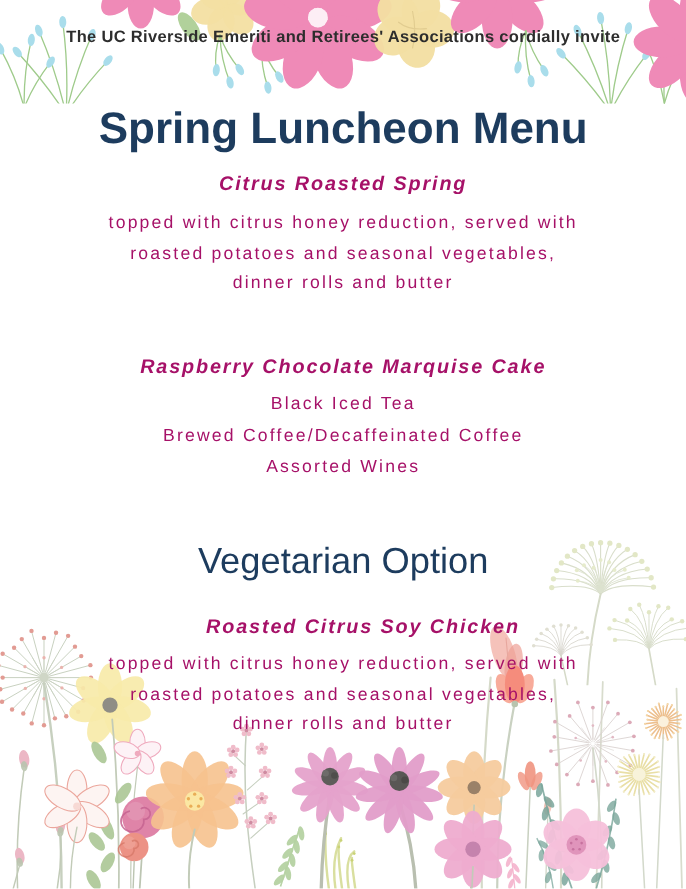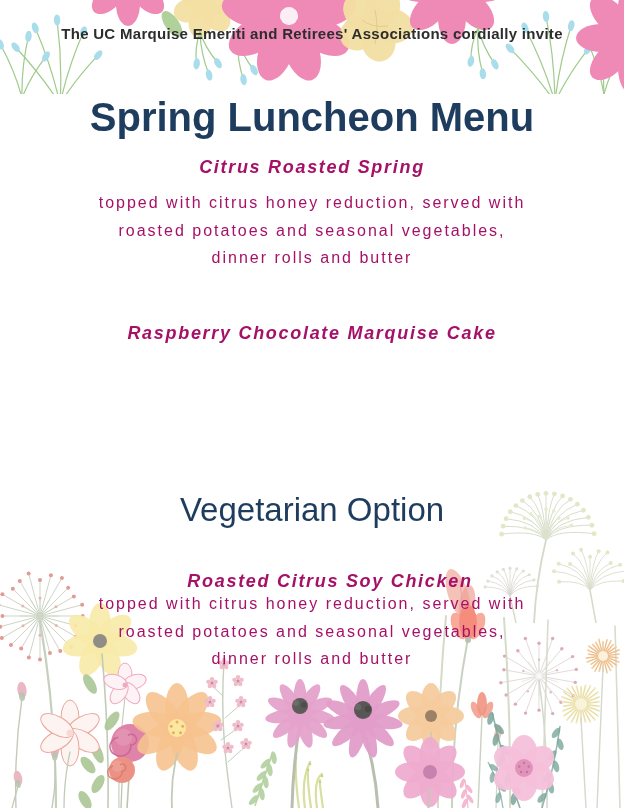--- a/index.html
+++ b/index.html
@@ -14,21 +14,21 @@
   .txt{position:absolute;left:0;right:0;text-align:center;z-index:2;}
   .invite{top:23px;font-weight:700;font-size:15px;line-height:21.5px;letter-spacing:.3px;color:var(--ink);}
   .title{top:82px;font-weight:700;font-size:40px;line-height:46px;color:var(--navy);}
   .item-name{font-style:italic;font-weight:700;font-size:18px;letter-spacing:1.7px;color:var(--magenta);}
   .desc{font-size:16px;letter-spacing:2px;line-height:27.5px;color:var(--magenta);}
   .entree-name{top:157px;}
   .entree-desc{top:189px;}
   .dessert-name{top:323px;}
   .dessert-bev{top:354px;line-height:28.6px;}
   .veg-heading{top:490px;font-weight:400;font-size:33px;line-height:40px;color:var(--navy);}
-  .veg-name{top:571px;padding-left:36px;}
+  .veg-name{top:559px;padding-left:36px;}
   .veg-desc{top:590px;}
 </style>
 </head>
 <body>
 
 <div class="page">
 
   <svg id="deco-top" class="deco" width="624" height="94" viewBox="0 0 624 94">
       <g>
         <path d="M60 104 Q41.8361868882763 75.63161287015801 15.672373776552611 47.26322574031602" fill="none" stroke="#9fcb8b" stroke-width="1.2" stroke-linecap="round"></path>
@@ -835,33 +835,38 @@
         </g>
         <circle cx="524" cy="207" r="1.2" fill="#c7729f"></circle>
         <circle cx="528.7552825814757" cy="210.45491502812527" r="1.2" fill="#c7729f"></circle>
         <circle cx="526.9389262614624" cy="216.04508497187473" r="1.2" fill="#c7729f"></circle>
         <circle cx="521.0610737385376" cy="216.04508497187473" r="1.2" fill="#c7729f"></circle>
         <circle cx="519.2447174185243" cy="210.45491502812527" r="1.2" fill="#c7729f"></circle>
       </g>
     </svg>
 
   <div class="txt invite">
-    <div>The UC Marquise Emeriti and Retirees' Associations cordially invite</div>
+    <div>The UC Riverside Emeriti and Retirees' Associations cordially invite</div>
   </div>
 
   <h1 class="txt title" style="margin:12px;">Spring Luncheon Menu</h1>
 
   <div class="txt item-name entree-name">Citrus Roasted Spring</div>
   <div class="txt desc entree-desc">
     <div>topped with citrus honey reduction, served with</div>
     <div>roasted potatoes and seasonal vegetables,</div>
     <div>dinner rolls and butter</div>
   </div>
 
   <div class="txt item-name dessert-name">Raspberry Chocolate Marquise Cake</div>
+  <div class="txt desc dessert-bev">
+    <div>Black Iced Tea</div>
+    <div>Brewed Coffee/Decaffeinated Coffee</div>
+    <div>Assorted Wines</div>
+  </div>
 
   <h2 class="txt veg-heading" style="margin:0;">Vegetarian Option</h2>
   <div class="txt item-name veg-name">Roasted Citrus Soy Chicken</div>
   <div class="txt desc veg-desc">
     <div>topped with citrus honey reduction, served with</div>
     <div>roasted potatoes and seasonal vegetables,</div>
     <div>dinner rolls and butter</div>
   </div>
 
 </div>

